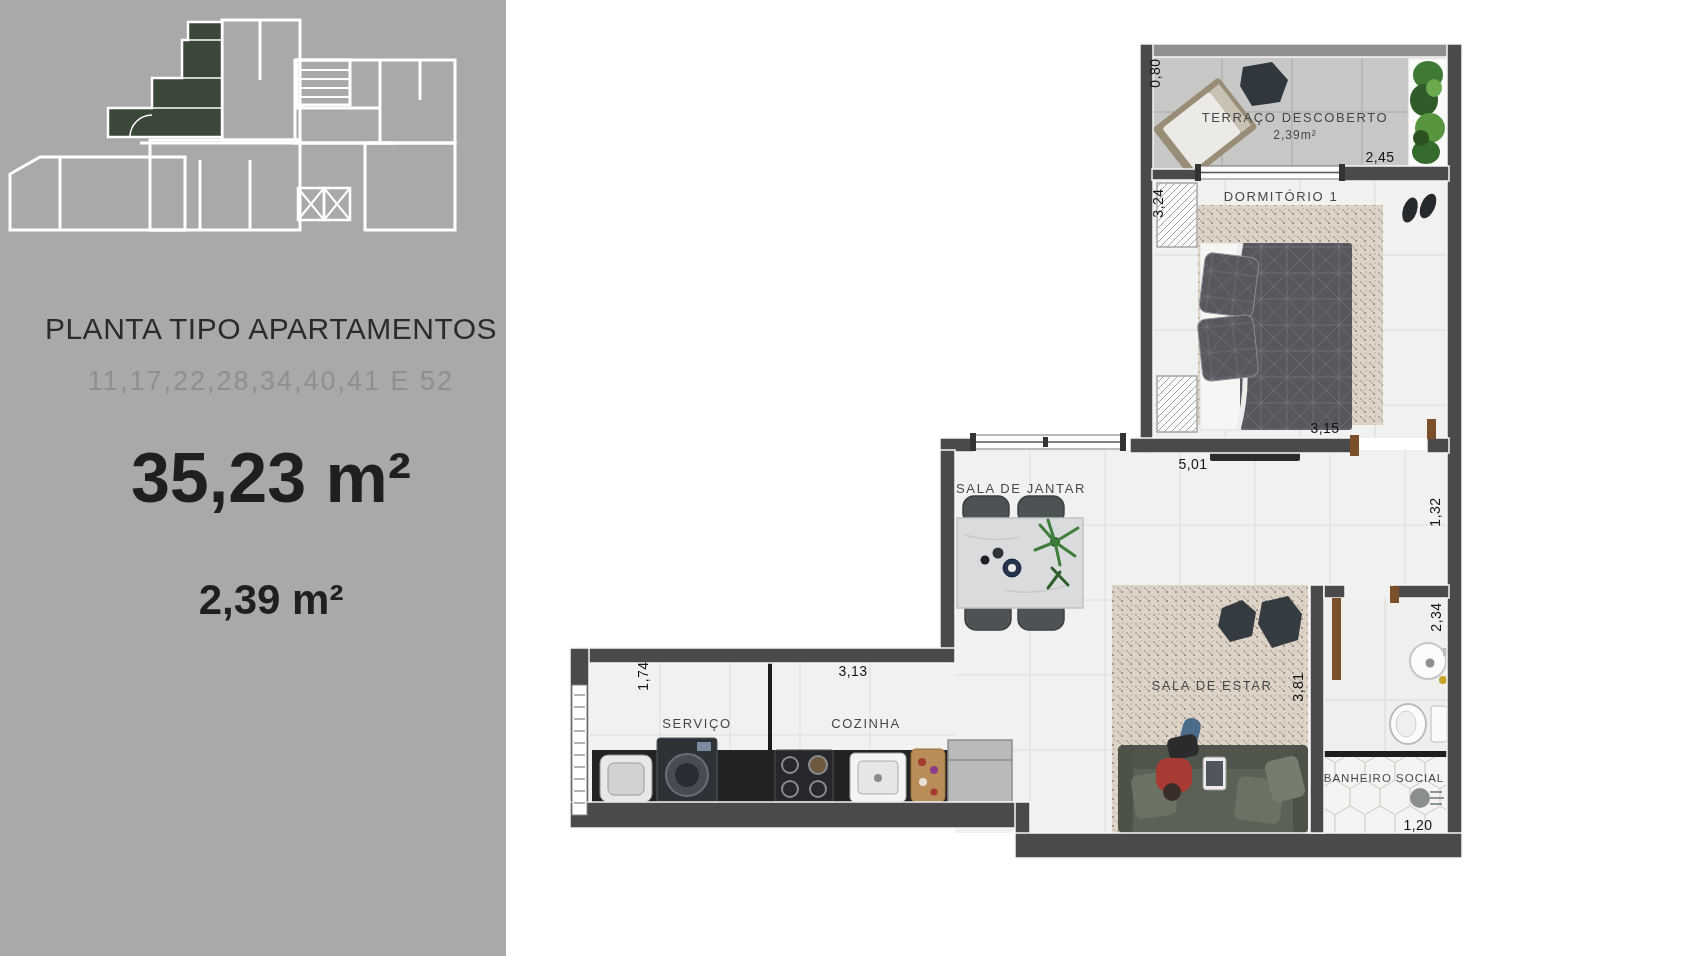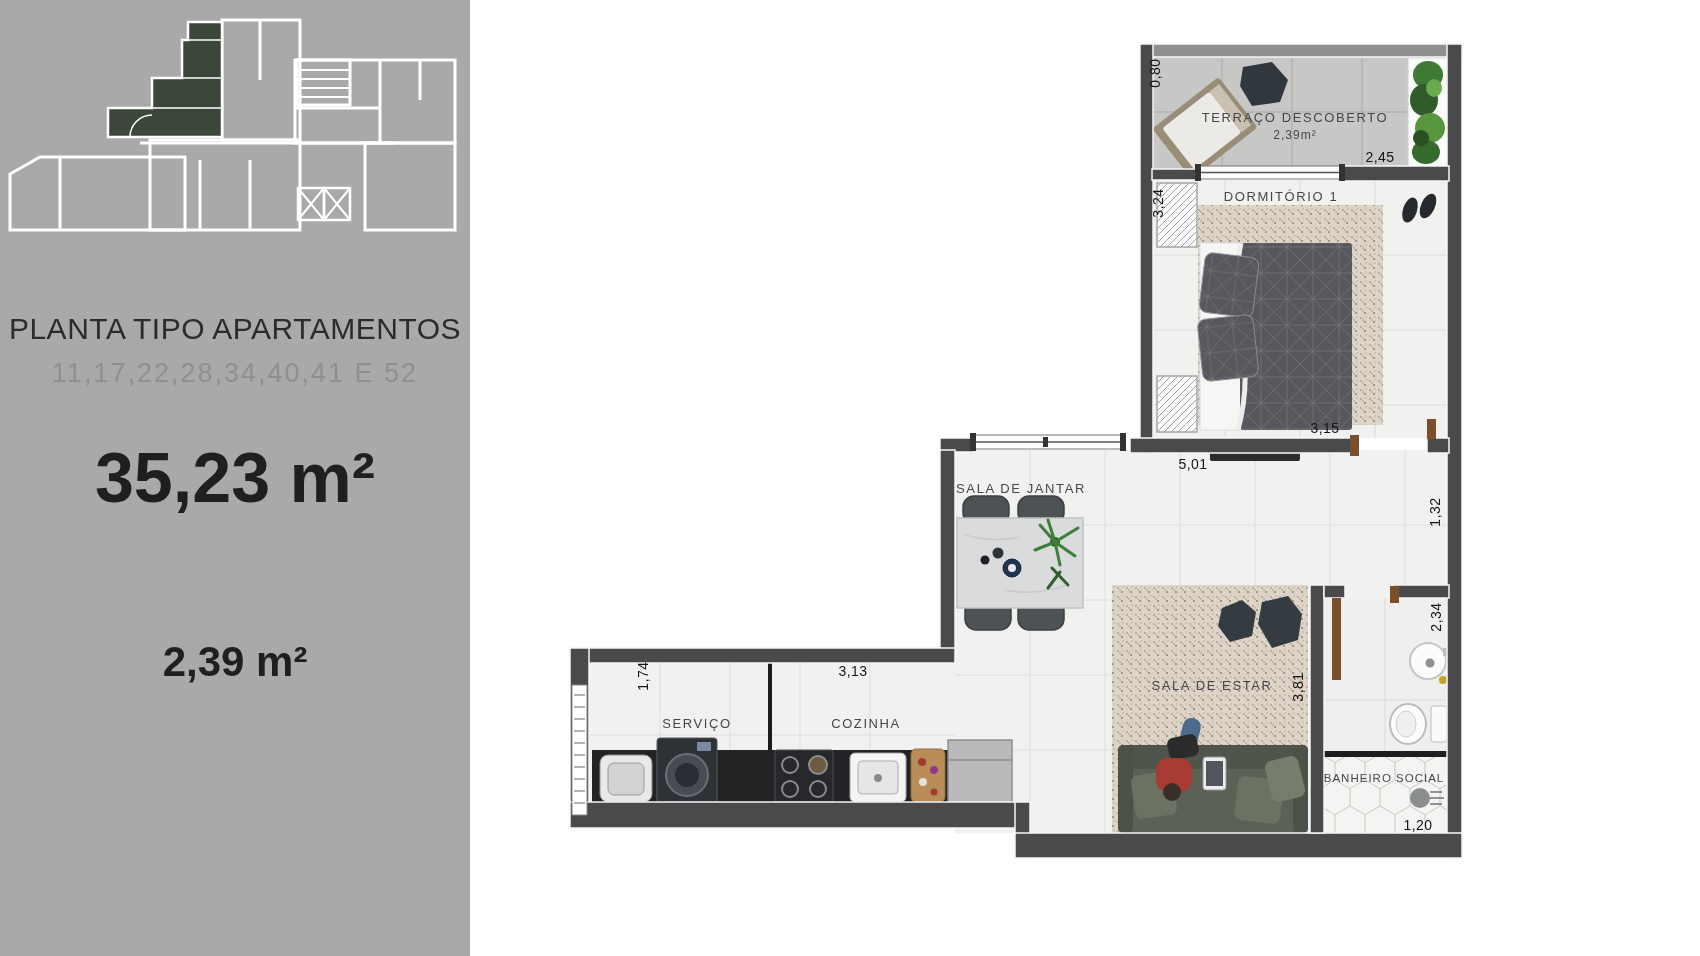--- a/index.html
+++ b/index.html
@@ -4,28 +4,29 @@
 <style>
   html,body{margin:0;padding:0;}
   body{
     width:1700px;height:956px;background:#ffffff;overflow:hidden;
     font-family:"Liberation Sans","DejaVu Sans",sans-serif;
     position:relative;
   }
   #sidebar{
     position:absolute;left:0;top:0;width:470px;height:956px;
     background:#a9a9a9;
+    padding-left:36px;
   }
   #keyplan{position:absolute;left:0;top:0;}
   .sb-text{position:absolute;width:470px;text-align:center;}
   #plan-title{top:312px;font-size:30px;letter-spacing:.5px;color:#2c2b29;font-weight:400;}
-  #plan-units{top:358px;font-size:27px;letter-spacing:2px;color:#8f8f8f;font-weight:300;}
+  #plan-units{top:366px;font-size:27px;letter-spacing:2px;color:#8f8f8f;font-weight:300;}
   #main-area{top:438px;font-size:70px;font-weight:700;color:#1f1f1f;}
   #terrace-plus{top:548px;font-size:47px;font-weight:400;color:#262626;letter-spacing:1px;}
-  #terrace-area{top:638px;font-size:42px;font-weight:700;color:#1f1f1f;}
+  #terrace-area{top:576px;font-size:42px;font-weight:700;color:#1f1f1f;}
   #plan-wrap{position:absolute;left:470px;top:0;width:1230px;height:956px;}
   svg text{font-family:"Liberation Sans","DejaVu Sans",sans-serif;}
   .room-label{fill:#47474a;font-size:13px;letter-spacing:1.6px;}
   .room-sub{fill:#47474a;font-size:12px;letter-spacing:1px;}
   .dim{fill:#141414;font-size:14px;letter-spacing:.5px;}
 </style>
 </head>
 <body>
 
 <div id="sidebar">

